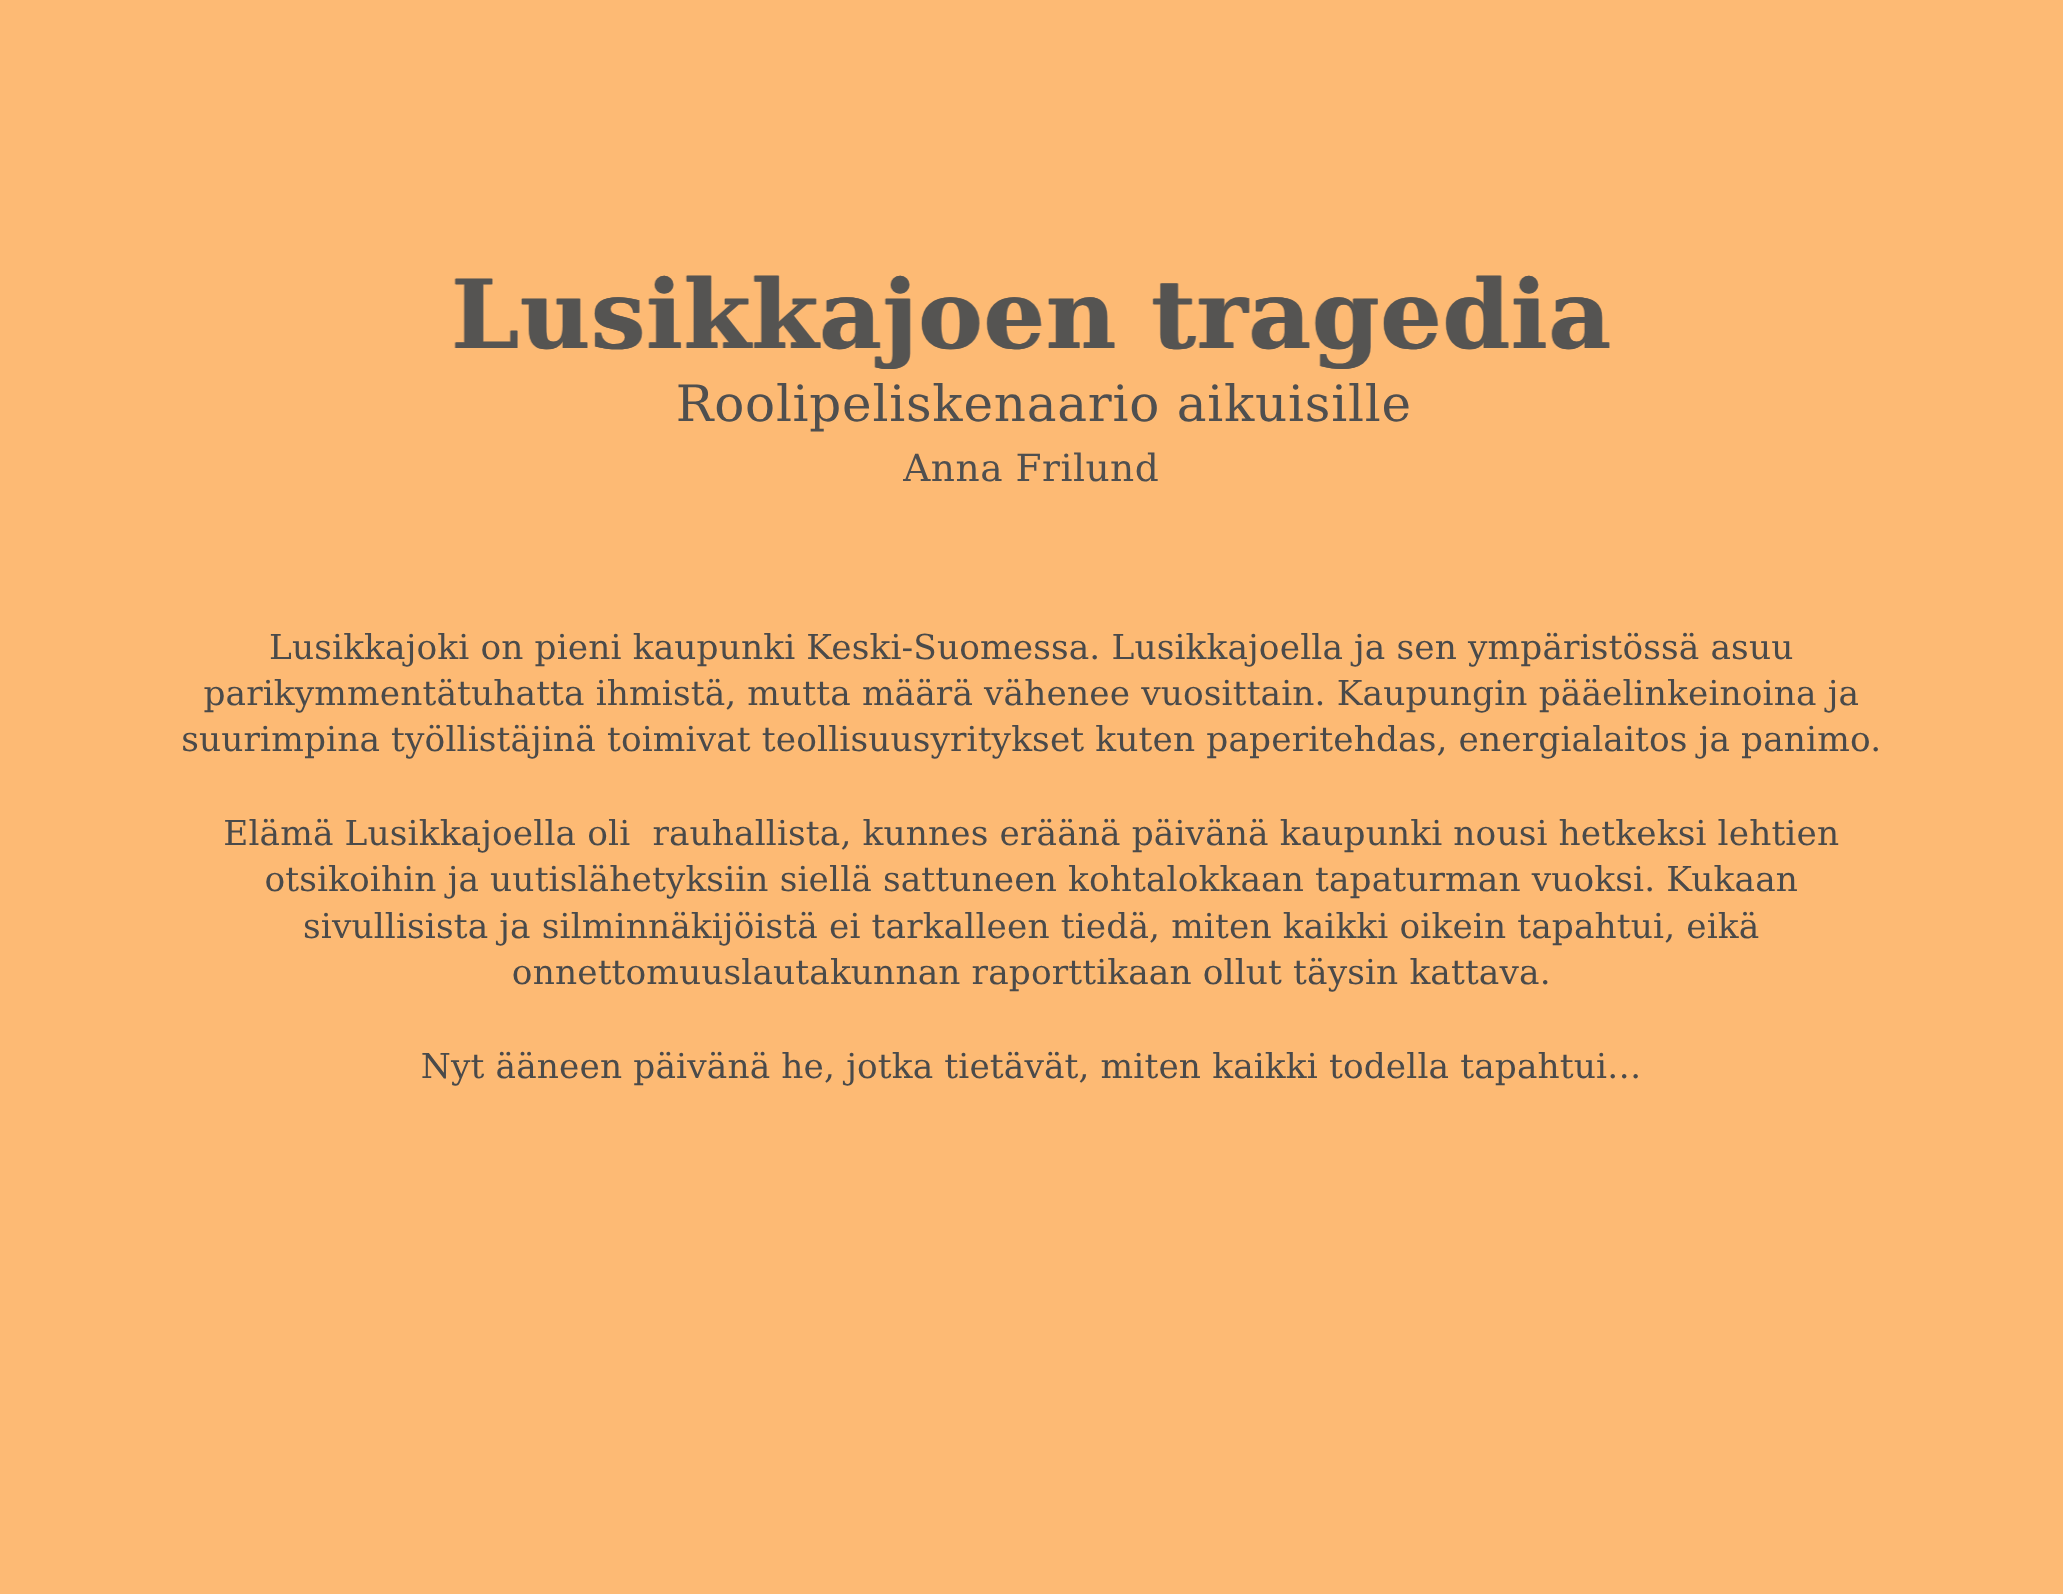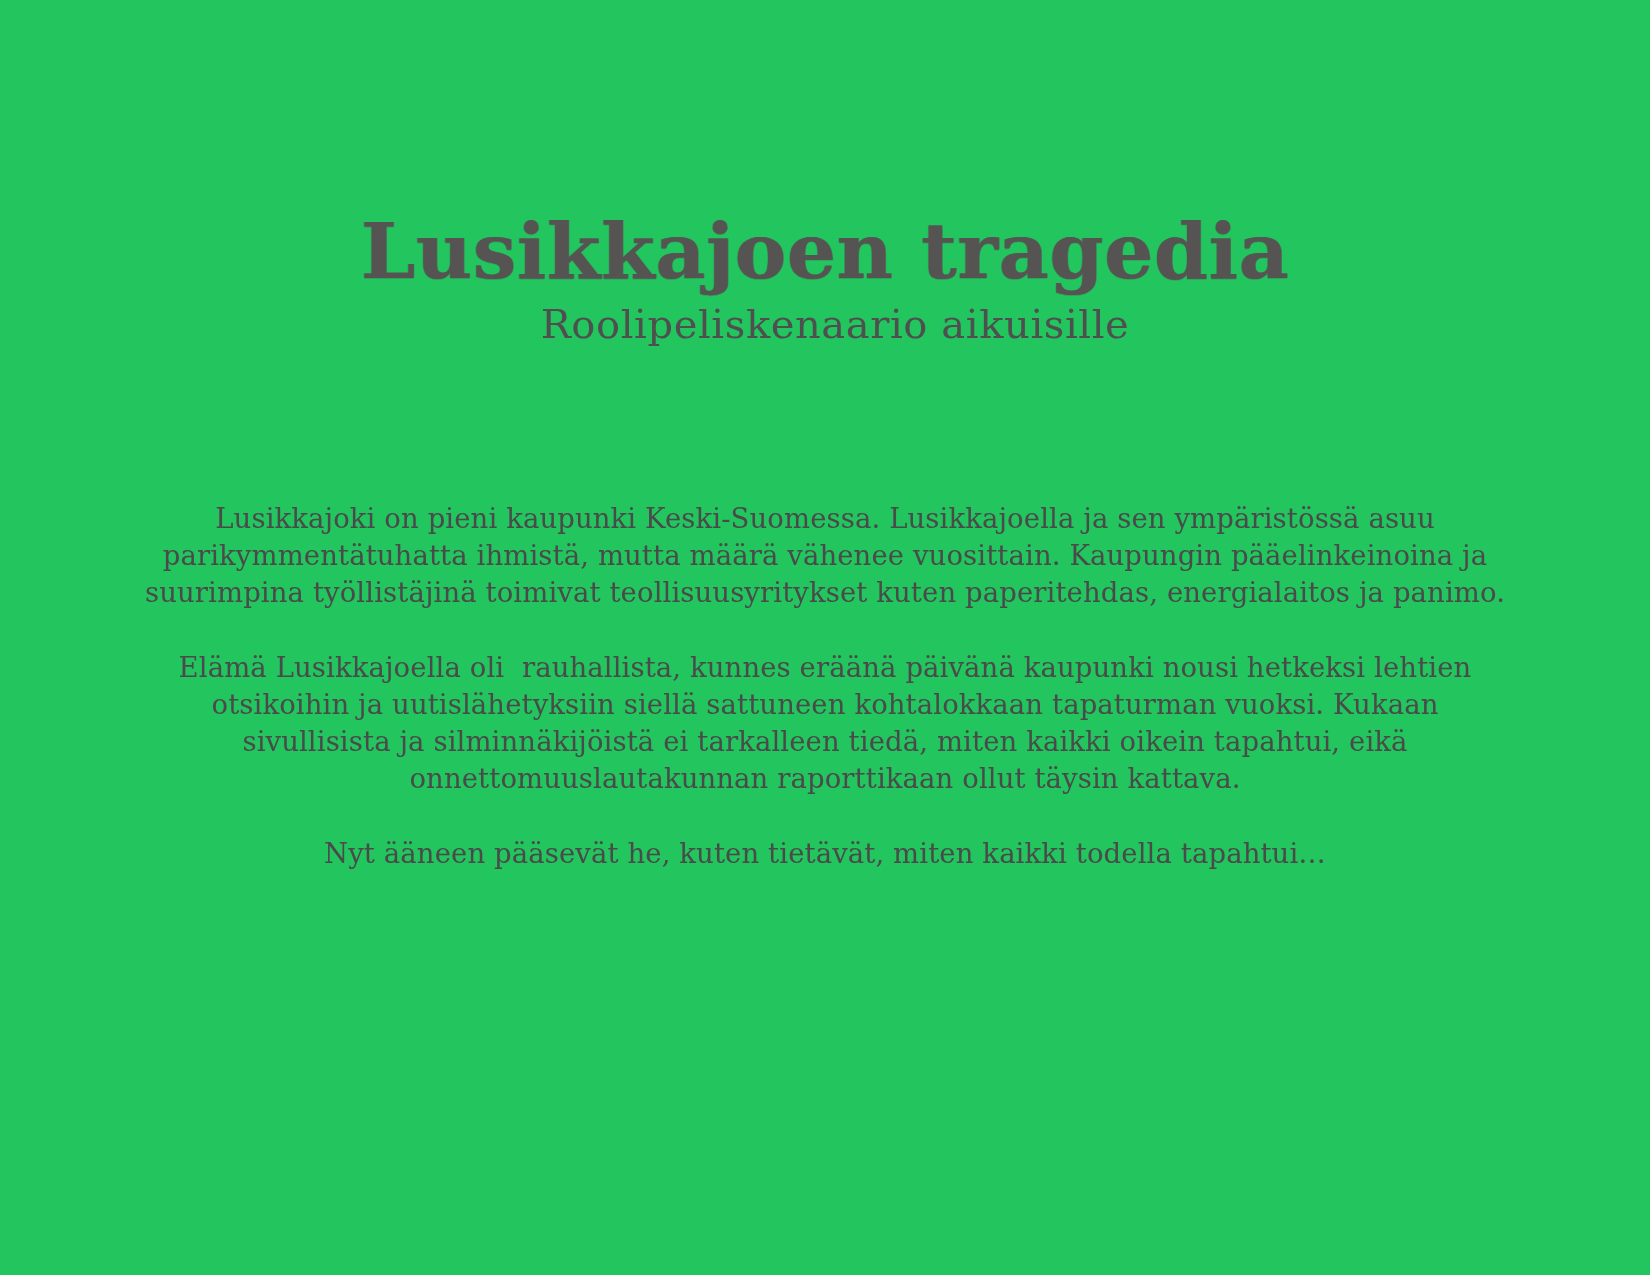--- a/index.html
+++ b/index.html
@@ -14,21 +14,21 @@
     font-family: "Liberation Serif", "DejaVu Serif", serif;
     color: #4a4a4a;
     -webkit-font-smoothing: antialiased;
     overflow: hidden;
   }
 
   .page {
     position: relative;
     width: 1650px;
     height: 1275px;
-    background: #22c55e;
+    background: #fdba74;
     box-sizing: border-box;
   }
 
   
   .title-block {
     position: absolute;
     top: 212px;
     left: 0;
     width: 1650px;
     text-align: center;
@@ -98,21 +98,22 @@
   }
 </style>
 </head>
 <body>
 
 <div class="page">
 
   <div class="title-block">
     <h1 class="doc-title">Lusikkajoen tragedia</h1>
     <div class="doc-subtitle">Roolipeliskenaario aikuisille</div>
+    <div class="doc-author">Anna Frilund</div>
   </div>
 
   <div class="body-block">
     <p class="body-par">Lusikkajoki on pieni kaupunki Keski-Suomessa. Lusikkajoella ja sen ympäristössä asuu parikymmentätuhatta ihmistä, mutta määrä vähenee vuosittain. Kaupungin pääelinkeinoina ja suurimpina työllistäjinä toimivat teollisuusyritykset kuten paperitehdas, energialaitos ja panimo.</p>
     <p class="body-par">Elämä Lusikkajoella oli  rauhallista, kunnes eräänä päivänä kaupunki nousi hetkeksi lehtien otsikoihin ja uutislähetyksiin siellä sattuneen kohtalokkaan tapaturman vuoksi. Kukaan sivullisista ja silminnäkijöistä ei tarkalleen tiedä, miten kaikki oikein tapahtui, eikä onnettomuuslautakunnan raporttikaan ollut täysin kattava.</p>
-    <p class="body-par">Nyt ääneen pääsevät he, kuten tietävät, miten kaikki todella tapahtui…</p>
+    <p class="body-par">Nyt ääneen päivänä he, jotka tietävät, miten kaikki todella tapahtui…</p>
   </div>
 
 </div>
 
 </body></html>

